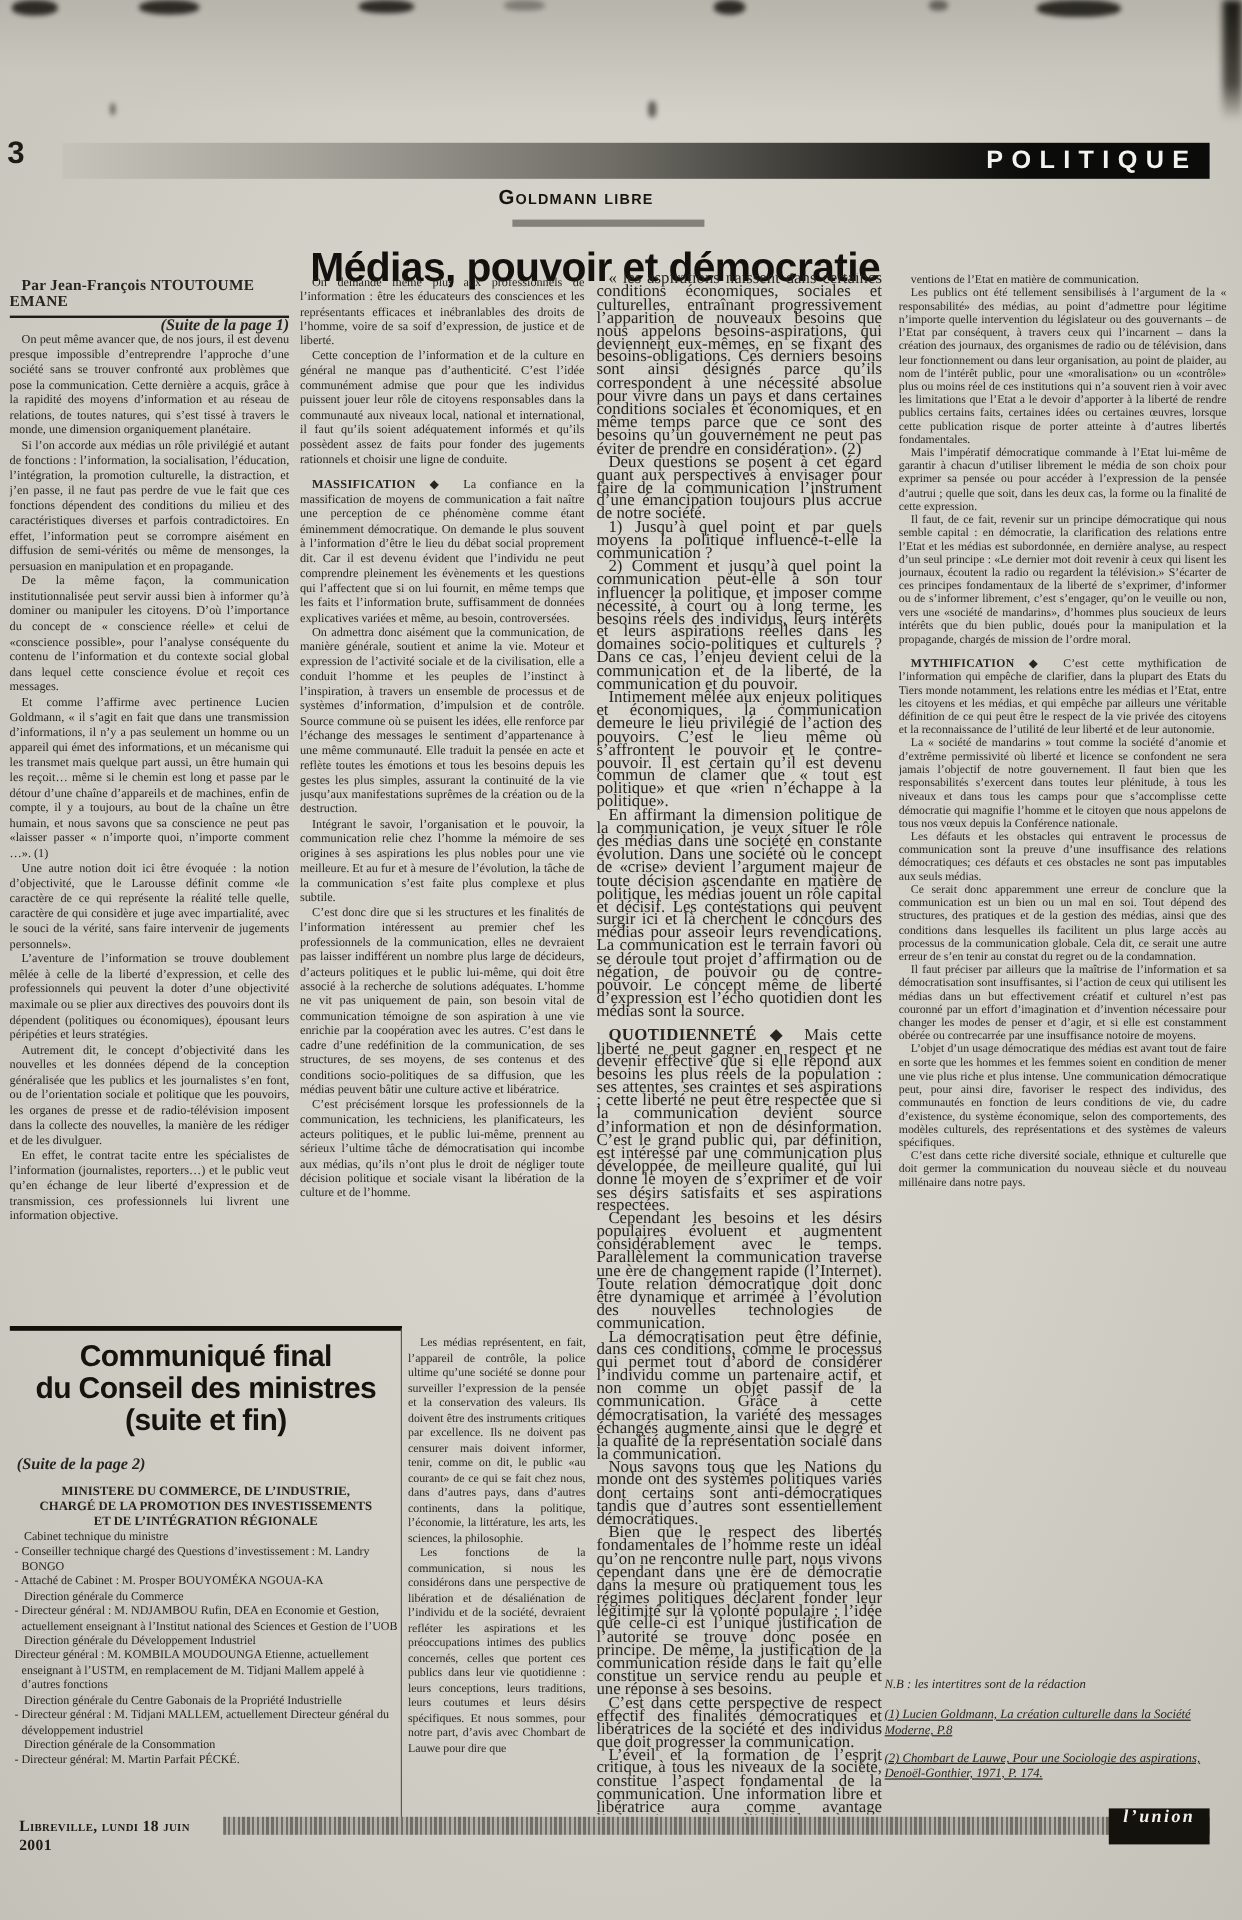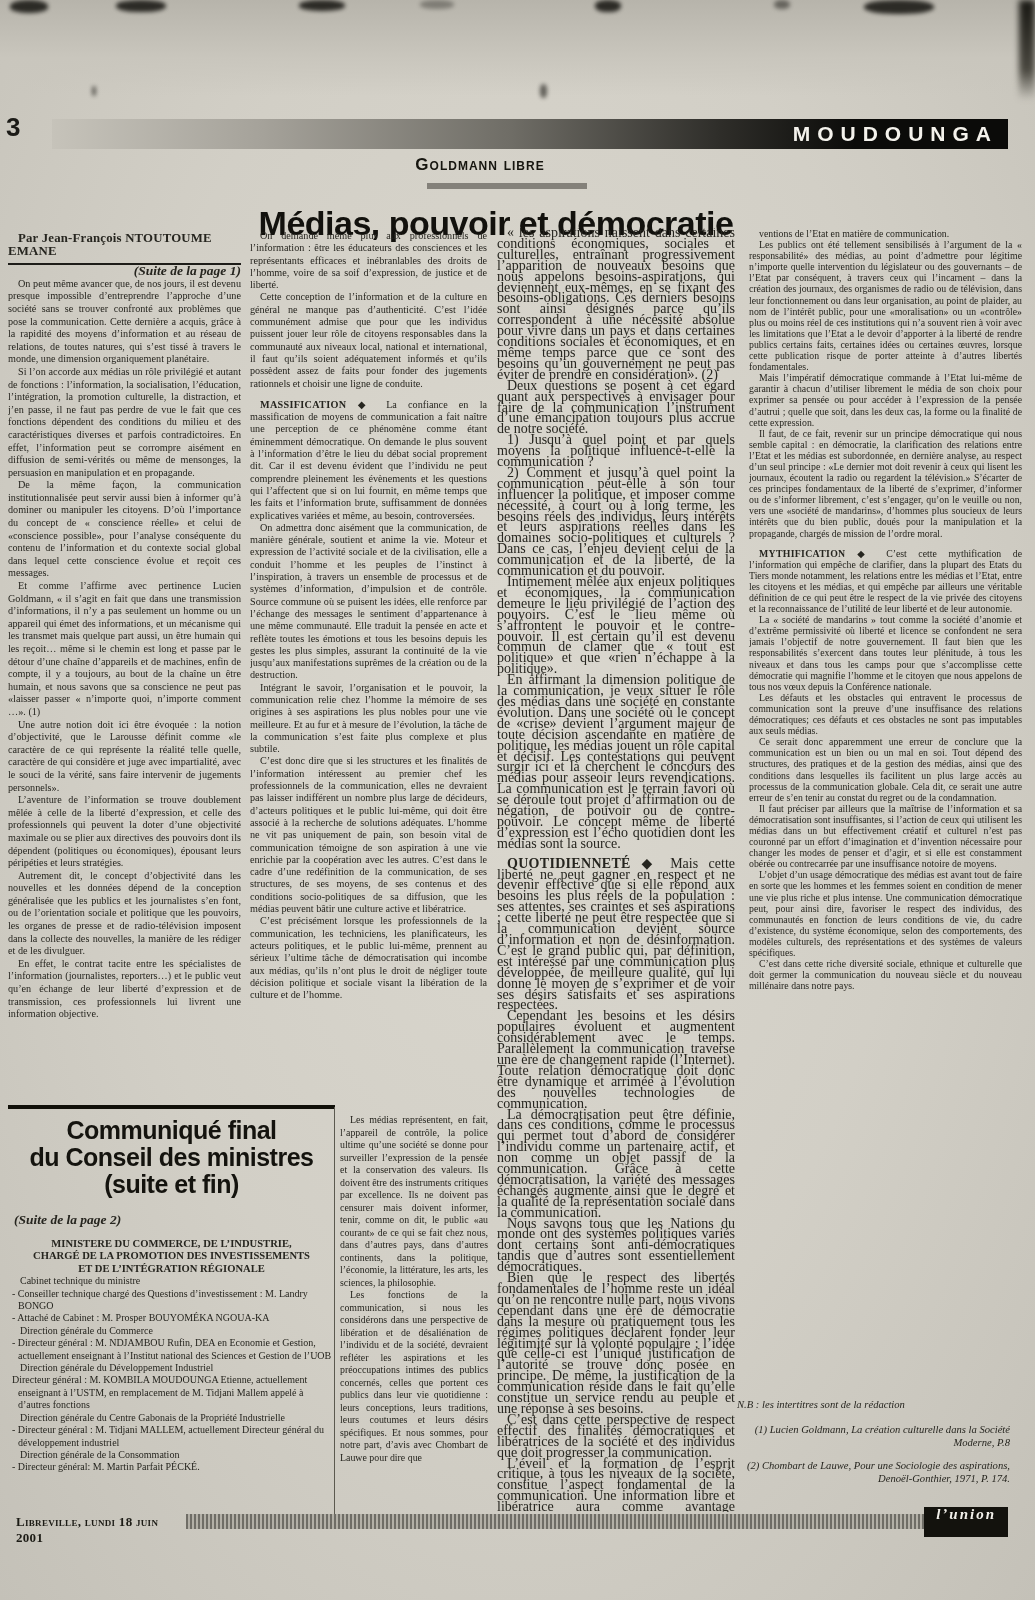--- a/index.html
+++ b/index.html
@@ -34,21 +34,21 @@
   .col2b{left:340px;top:1114px;width:148px;height:398px;font-size:9.9px;line-height:12.5px;}
   .col3{left:497px;top:228px;width:238px;height:1284px;font-size:14px;line-height:10.9px;}
   .col4{left:749px;top:228px;width:273px;height:1166px;font-size:9.8px;line-height:11.1px;}
   .byline{font-weight:bold;font-size:12.8px;text-align:left;text-indent:0;
     border-bottom:2px solid #1d1c18;padding-bottom:6px;letter-spacing:.2px;}
   .suite{font-weight:bold;font-style:italic;font-size:13.5px;text-align:right;margin:12px 0 10px 0;}
   .notes{position:absolute;left:737px;top:1398px;width:273px;height:112px;overflow:hidden;
     font-style:italic;font-size:10.6px;line-height:13px;
     background:transparent;}
   .notes .nb{text-align:left;margin:0 0 12px 0;}
-  .notes .fn{text-align:right;margin:0 0 10px 0;}
+  .notes .fn{margin:0 0 10px 0;text-decoration:underline;}
   .box{position:absolute;left:8px;top:1105px;width:327px;height:408px;overflow:hidden;}
   .box-rule{border-top:4px solid #111009;margin-bottom:8px;}
   .box-title{font-family:"Liberation Sans","DejaVu Sans",sans-serif;font-weight:bold;
     font-size:25px;line-height:27px;text-align:center;letter-spacing:-.5px;color:#14130e;}
   .box-suite{font-weight:bold;font-style:italic;font-size:13.5px;margin:14px 0 10px 6px;text-align:left;}
   .box-body{font-size:10px;line-height:12.4px;text-align:left;}
   .box-body p{margin:0;}
   .c-ministry{text-align:center;font-weight:bold;font-size:10.6px;}
   .c-sect{text-indent:12px;}
   .c-item{padding-left:10px;text-indent:-6px;}
@@ -75,21 +75,21 @@
   <div class="blob" style="left:595px;top:0;width:26px;height:12px;"></div>
   <div class="blob" style="left:774px;top:0;width:16px;height:9px;opacity:.5;"></div>
   <div class="blob" style="left:864px;top:0;width:70px;height:14px;"></div>
   <div class="blob" style="left:540px;top:84px;width:7px;height:14px;opacity:.6;"></div>
   <div class="blob" style="left:92px;top:86px;width:4px;height:10px;opacity:.6;"></div>
   <div class="edge-smudge"></div>
 
   <div class="pagenum">3</div>
 
   <div class="banner">
-    <span class="section">MOUDOUNGA</span>
+    <span class="section">POLITIQUE</span>
   </div>
 
   <div class="rubric">Goldmann libre</div>
   <div class="rubric-underline"></div>
 
   <h1 class="headline" style="margin:16px;">Médias, pouvoir et démocratie</h1>
 
   <div class="col col1">
     <p class="byline">Par Jean-François NTOUTOUME EMANE</p>
     <p class="suite">(Suite de la page 1)</p>

